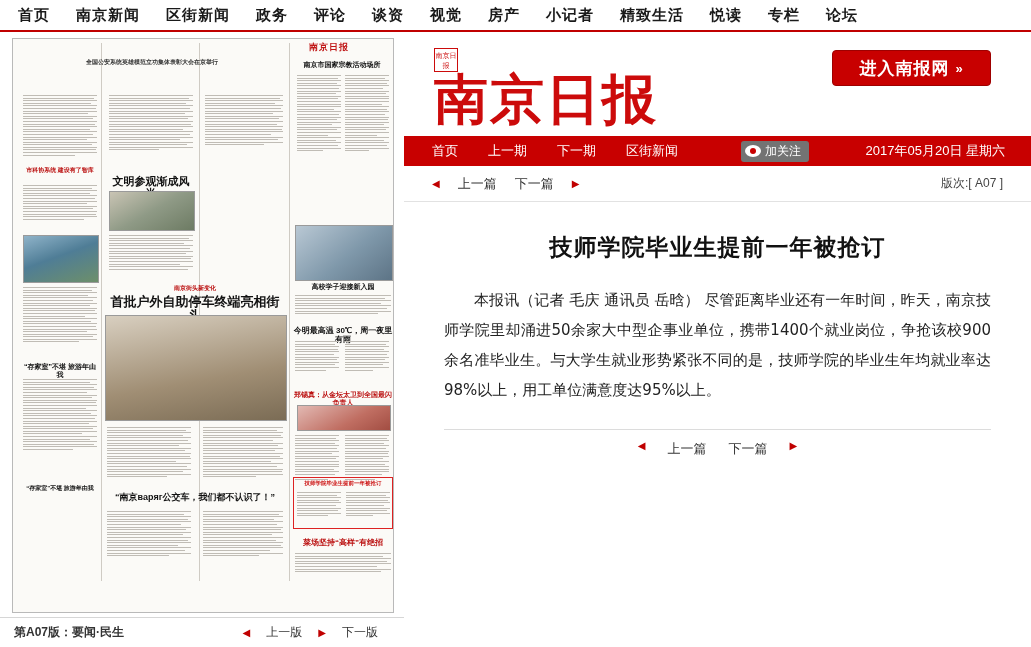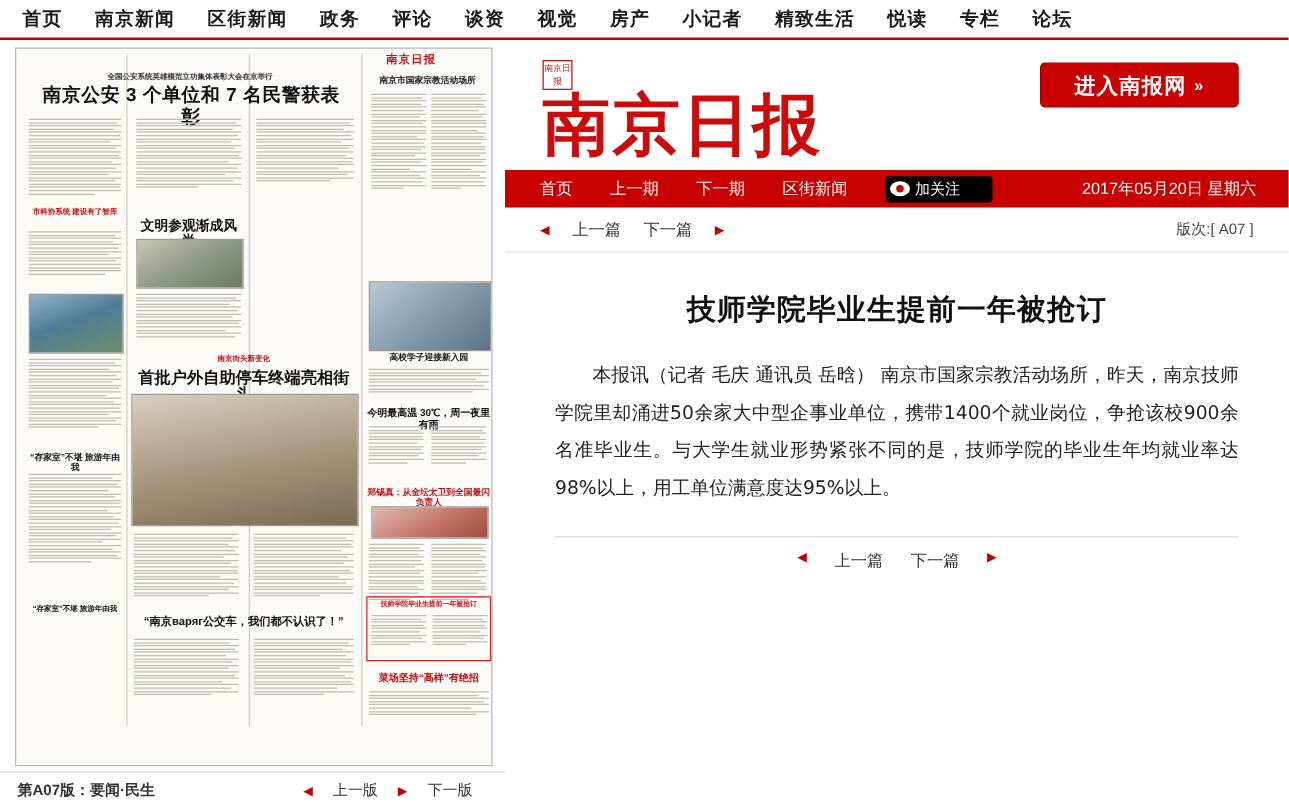--- a/index.html
+++ b/index.html
@@ -276,25 +276,26 @@
   .redbar .ri {
     font-size: 13px;
     margin-right: 30px;
     cursor: pointer;
     white-space: nowrap;
   }
   .follow {
     display: flex;
     align-items: center;
     gap: 4px;
-    background: #000000;
+    background: #737373;
     border-radius: 3px;
-    padding: 2px 26px 2px 4px;
+    padding: 2px 8px 2px 4px;
     cursor: pointer;
     font-size: 12px;
+    margin-left: 33px;
   }
   .eye {
     width: 16px; height: 12px;
     border-radius: 50%;
     background: #fff;
     position: relative;
     display: inline-block;
   }
   .eye::after {
     content: "";
@@ -397,21 +398,20 @@
 
       <div class="paper-body">
 
         <div class="vrule" style="left:88px;"></div>
         <div class="vrule" style="left:186px;"></div>
         <div class="vrule" style="left:276px;"></div>
 
         <div class="masthead-mini" style="left:296px; top:2px;">南京日报</div>
 
         <div class="hl" style="left:14px; top:20px; font-size:6px; color:#333; width:250px; text-align:center;">全国公安系统英雄模范立功集体表彰大会在京举行</div>
-        <div class="hl" style="left:14px; top:30px; font-size:15px; width:252px; text-align:center; letter-spacing:.5px;">南京公安 3 个单位和 7 名民警获表彰</div>
 
         <div class="lines dense" style="left:10px; top:56px; width:74px;">
           <i style="width:100%"></i>
             <i style="width:96%"></i>
             <i style="width:100%"></i>
             <i style="width:92%"></i>
             <i style="width:100%"></i>
             <i style="width:98%"></i>
             <i style="width:100%"></i>
             <i style="width:88%"></i>
@@ -900,21 +900,21 @@
         <span class="tri-l">◀</span>
         <span>上一篇</span>
         <span>下一篇</span>
         <span class="tri-l">▶</span>
       </div>
       <div class="banci">版次:[ A07 ]</div>
     </div>
 
     <div class="article">
       <h1>技师学院毕业生提前一年被抢订</h1>
-      <p>本报讯（记者 毛庆 通讯员 岳晗） 南京市国家宗教活动场所，昨天，南京技师学院里却涌进50余家大中型企事业单位，携带1400个就业岗位，争抢该校900余名准毕业生。与大学生就业形势紧张不同的是，技师学院的毕业生年均就业率达98%以上，用工单位满意度达95%以上。</p>
+      <p>本报讯（记者 毛庆 通讯员 岳晗） 尽管距离毕业还有一年时间，昨天，南京技师学院里却涌进50余家大中型企事业单位，携带1400个就业岗位，争抢该校900余名准毕业生。与大学生就业形势紧张不同的是，技师学院的毕业生年均就业率达98%以上，用工单位满意度达95%以上。</p>
 
       <div class="article-footer">
         <span class="tri-l">◀</span>
         <span>上一篇</span>
         <span>下一篇</span>
         <span class="tri-l">▶</span>
       </div>
     </div>
   </div>
 </div>

